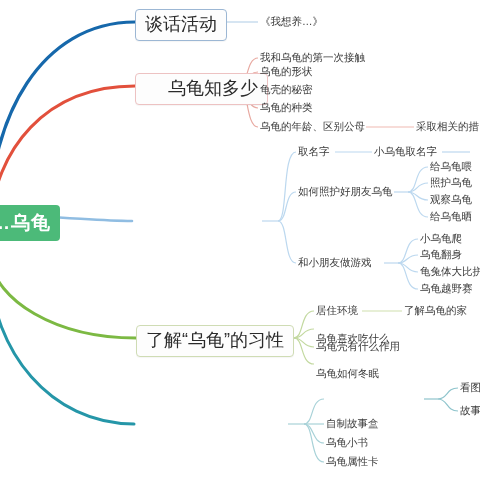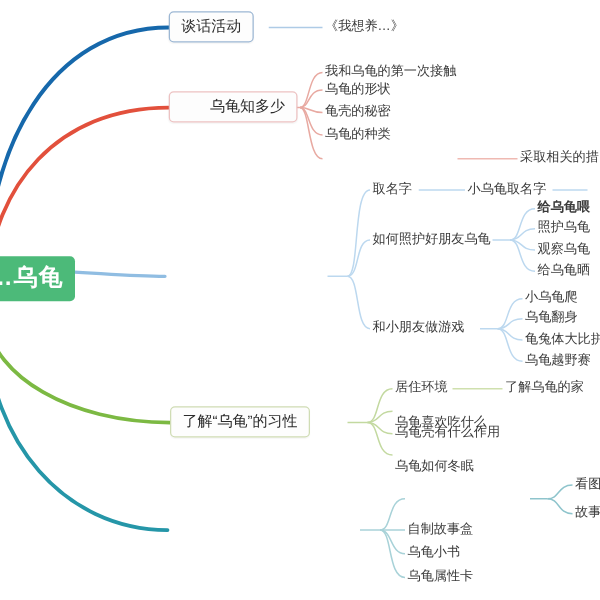--- a/index.html
+++ b/index.html
@@ -13,21 +13,21 @@
   
   .root{
     background:#4cba79;color:#ffffff;border-radius:4px;
     font-size:19px;font-weight:bold;letter-spacing:1px;
     padding:7px 9px;line-height:1.15;
   }
 
   
   .l1{
     background:#fdfdfd;border:1px solid #c9d6e4;border-radius:4px;
-    font-size:12px;color:#2b2b2b;padding:5px 9px;line-height:1.1;
+    font-size:18px;color:#2b2b2b;padding:5px 9px;line-height:1.1;
     box-shadow:0 1px 1px rgba(0,0,0,.04);
   }
   .l1.blue{border-color:#9cb7d4;}
   .l1.red{border-color:#edc2c2;}
   .l1.lblue{border-color:#bcd2e6;}
   .l1.green{border-color:#cfdcb4;}
   .l1.teal{border-color:#b6d6da;}
 
   
   .l2{font-size:10.5px;color:#3a3a3a;line-height:1.1;}
@@ -105,28 +105,29 @@
   <div class="node root" style="left:-18px;top:205px;">…乌龟</div>
 
   <div class="node l1 blue" style="left:135px;top:9px;">谈话活动</div>
   <div class="node l2" style="left:260px;top:16px;">《我想养…》</div>
 
   <div class="node l1 red" style="left:135px;top:73px;padding-left:32px;">乌龟知多少</div>
   <div class="node l2" style="left:260px;top:52px;">我和乌龟的第一次接触</div>
   <div class="node l2" style="left:260px;top:66px;">乌龟的形状</div>
   <div class="node l2" style="left:260px;top:84px;">龟壳的秘密</div>
   <div class="node l2" style="left:260px;top:102px;">乌龟的种类</div>
+  <div class="node l2" style="left:260px;top:121px;">乌龟的年龄、区别公母</div>
   <div class="node l3" style="left:416px;top:121px;">采取相关的措</div>
 
 
   <div class="node l2" style="left:298px;top:146px;">取名字</div>
   <div class="node l3" style="left:374px;top:146px;">小乌龟取名字</div>
 
   <div class="node l2" style="left:298px;top:186px;">如何照护好朋友乌龟</div>
-  <div class="node l3" style="left:430px;top:161px;font-weight:bold;">给乌龟喂</div>
+  <div class="node l3" style="left:430px;top:161px;">给乌龟喂</div>
   <div class="node l3" style="left:430px;top:177px;">照护乌龟</div>
   <div class="node l3" style="left:430px;top:194px;">观察乌龟</div>
   <div class="node l3" style="left:430px;top:211px;">给乌龟晒</div>
 
   <div class="node l2" style="left:298px;top:257px;">和小朋友做游戏</div>
   <div class="node l3" style="left:420px;top:233px;">小乌龟爬</div>
   <div class="node l3" style="left:420px;top:249px;">乌龟翻身</div>
   <div class="node l3" style="left:420px;top:266px;">龟兔体大比拼</div>
   <div class="node l3" style="left:420px;top:283px;">乌龟越野赛</div>
 

